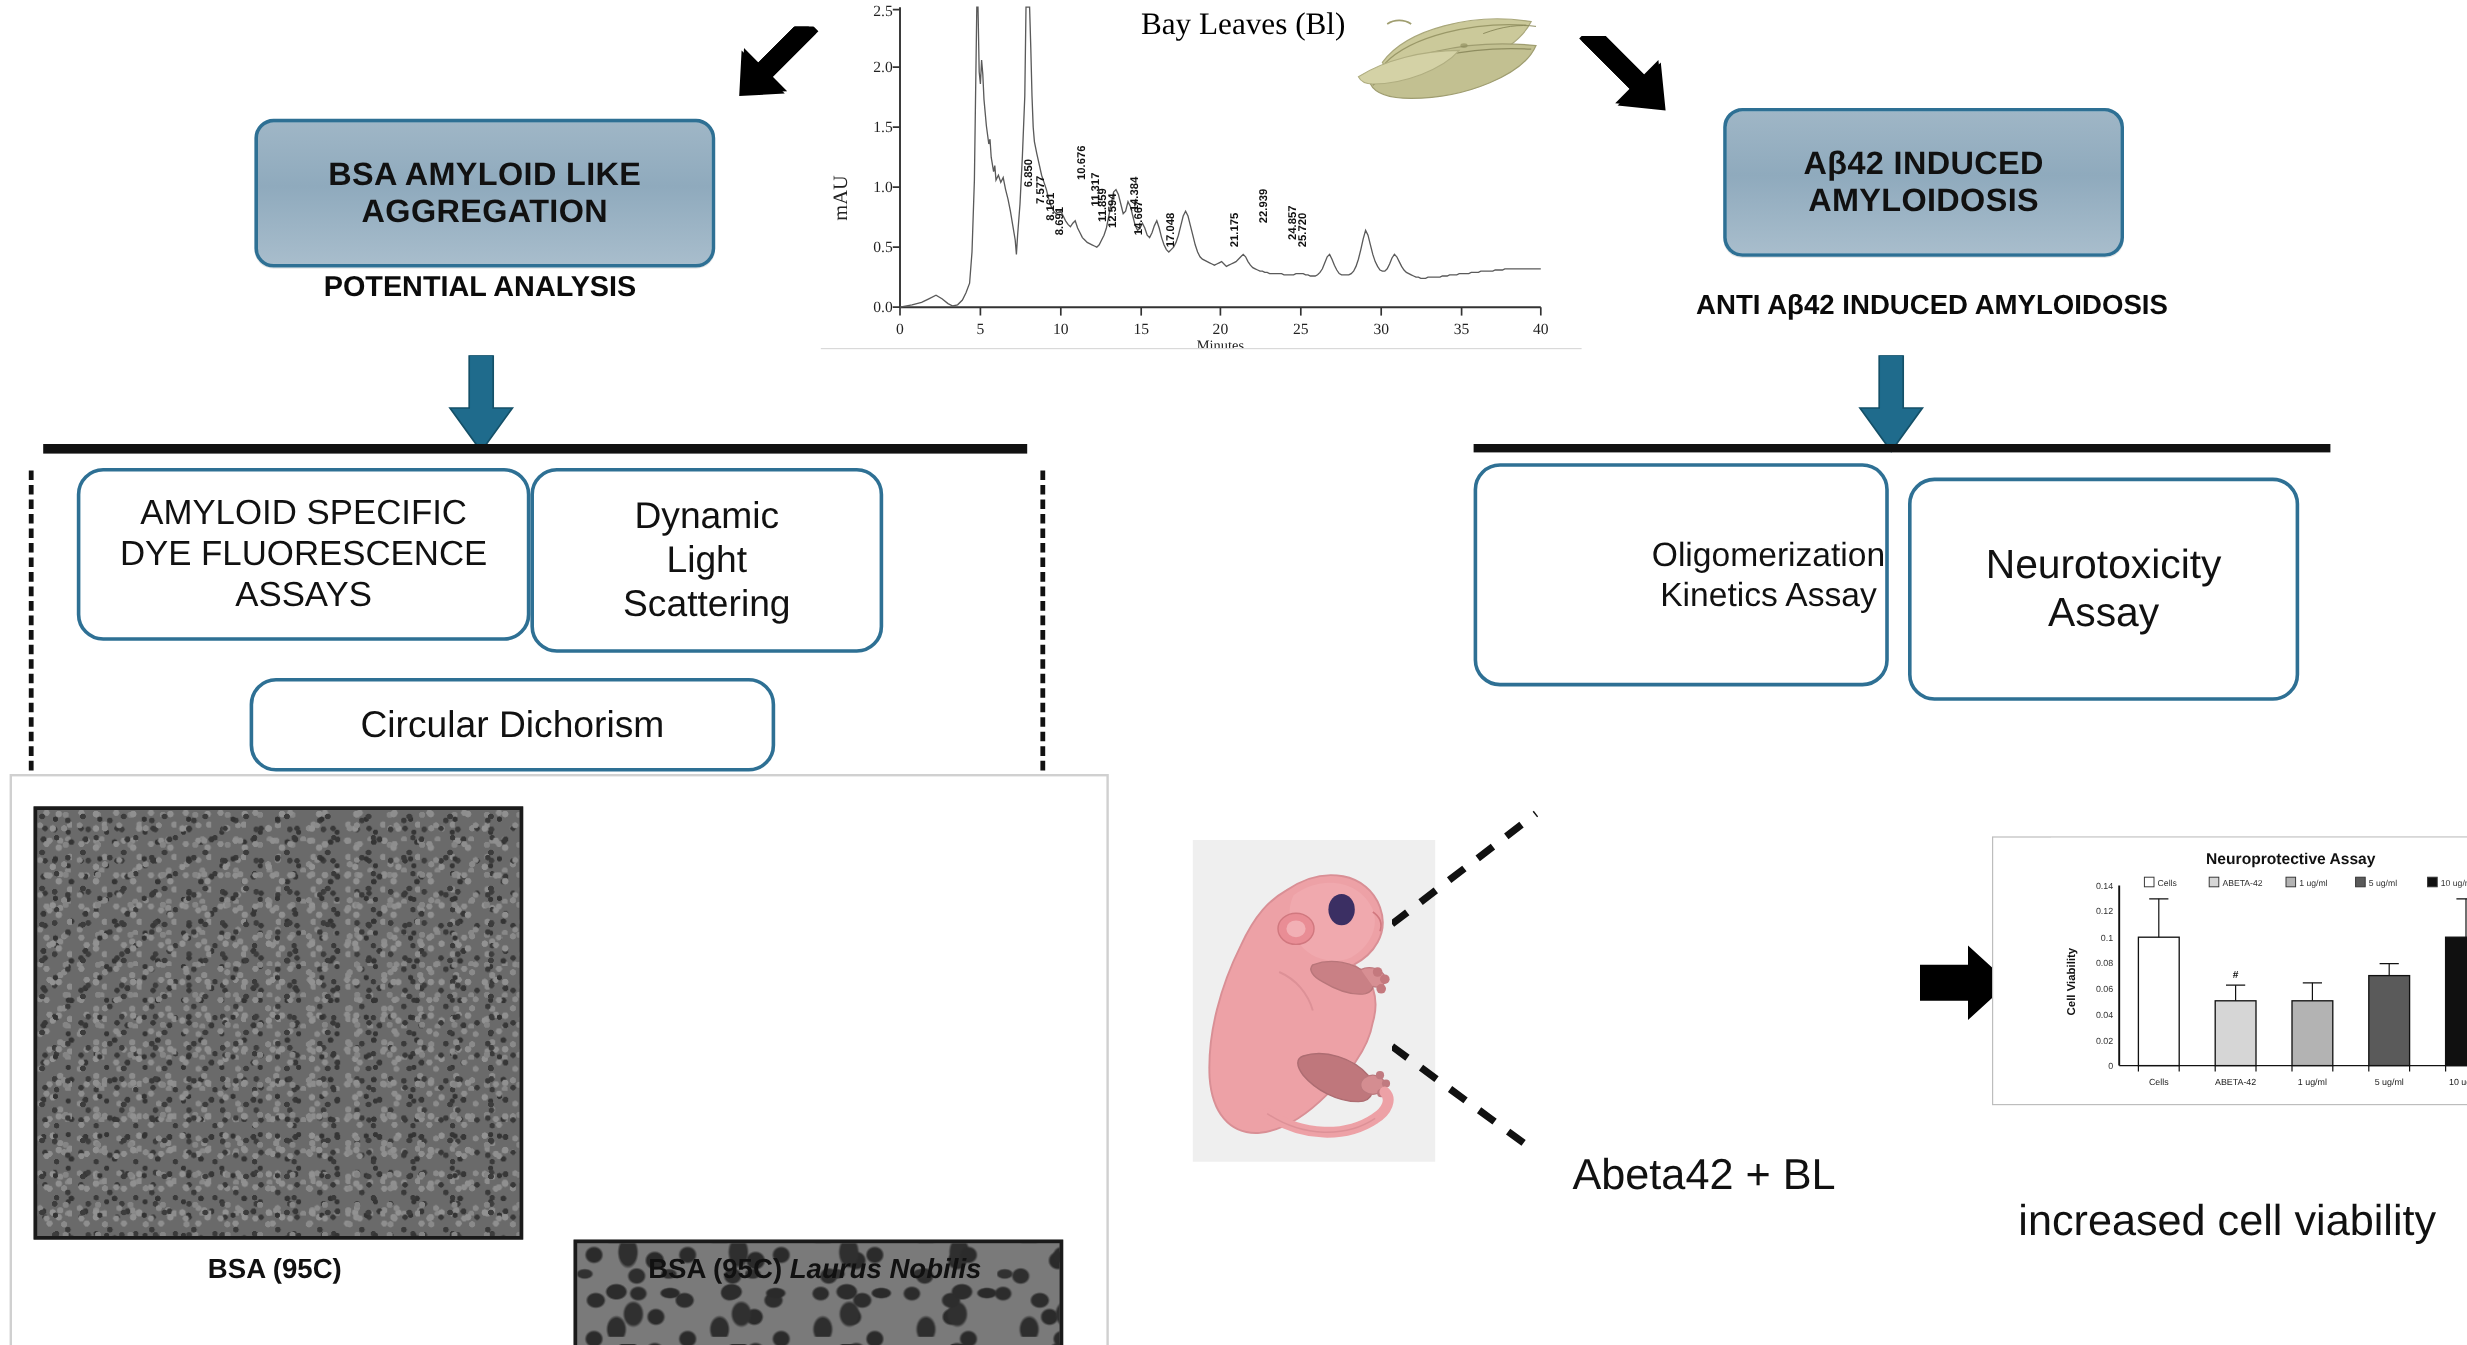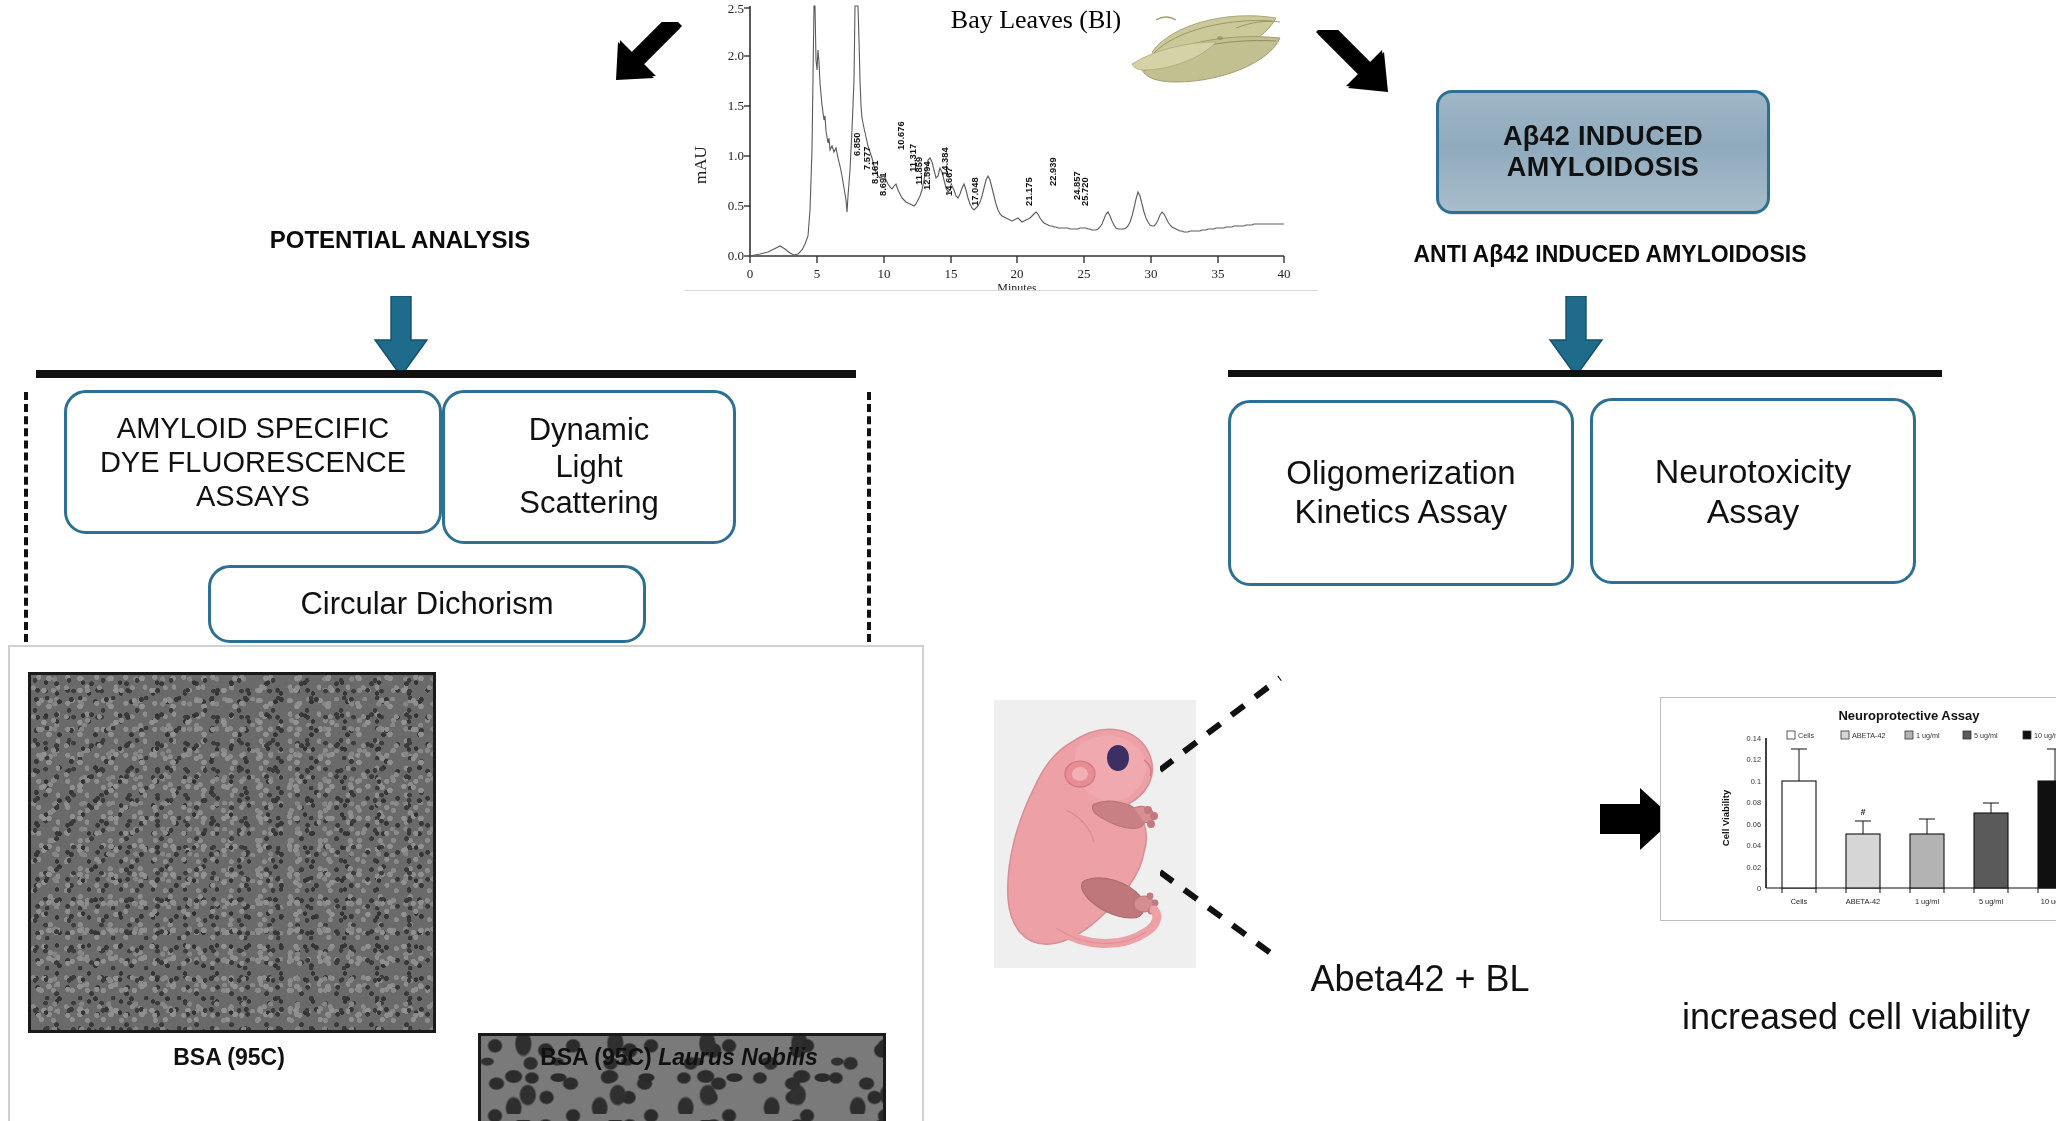--- a/index.html
+++ b/index.html
@@ -279,20 +279,26 @@
     </svg>
   </div>
 
   <div class="abs" style="left:1310px;top:30px;width:108px;height:78px;">
     <svg width="108" height="78" viewBox="0 0 108 78">
       <path d="M6,2 L48,44 L36,56 L76,60 L72,20 L60,32 L18,-10 Z" fill="#000000"></path>
       <path d="M8,4 L50,46 L38,58 L78,62 L74,22 L62,34 L20,-8 Z" fill="#000000"></path>
     </svg>
   </div>
 
+  <div class="abs bluebox" style="left:212px;top:99px;width:378px;height:118px;font-size:27px;">
+    <div>
+      <div>BSA AMYLOID LIKE</div>
+      <div>AGGREGATION</div>
+    </div>
+  </div>
 
   <div class="abs boldlabel" style="left:190px;top:225px;width:420px;font-size:24px;">
     <div>POTENTIAL ANALYSIS</div>
   </div>
 
   <div class="abs downarrow" style="left:371px;top:296px;width:60px;height:82px;">
     <svg width="60" height="82" viewBox="0 0 60 82">
       <path d="M20,0 L40,0 L40,44 L56,44 L30,80 L4,44 L20,44 Z" fill="#1F6B8C" stroke="#145068" stroke-width="1.4"></path>
     </svg>
   </div>
@@ -333,21 +339,21 @@
       <div>AMYLOID SPECIFIC</div>
       <div>DYE FLUORESCENCE</div>
       <div>ASSAYS</div>
     </div>
   </div>
 
   <div class="abs assaybox" style="left:208px;top:565px;width:432px;height:72px;font-size:31px;">
     <div>Circular Dichorism</div>
   </div>
 
-  <div class="abs assaybox" style="left:1228px;top:400px;width:340px;height:180px;font-size:33px;">
+  <div class="abs assaybox" style="left:1228px;top:386px;width:340px;height:180px;font-size:28px;justify-content:flex-end;">
     <div>
       <div>Oligomerization</div>
       <div>Kinetics Assay</div>
     </div>
   </div>
 
   <div class="abs assaybox" style="left:1590px;top:398px;width:320px;height:180px;font-size:34px;">
     <div>
       <div>Neurotoxicity</div>
       <div>Assay</div>

